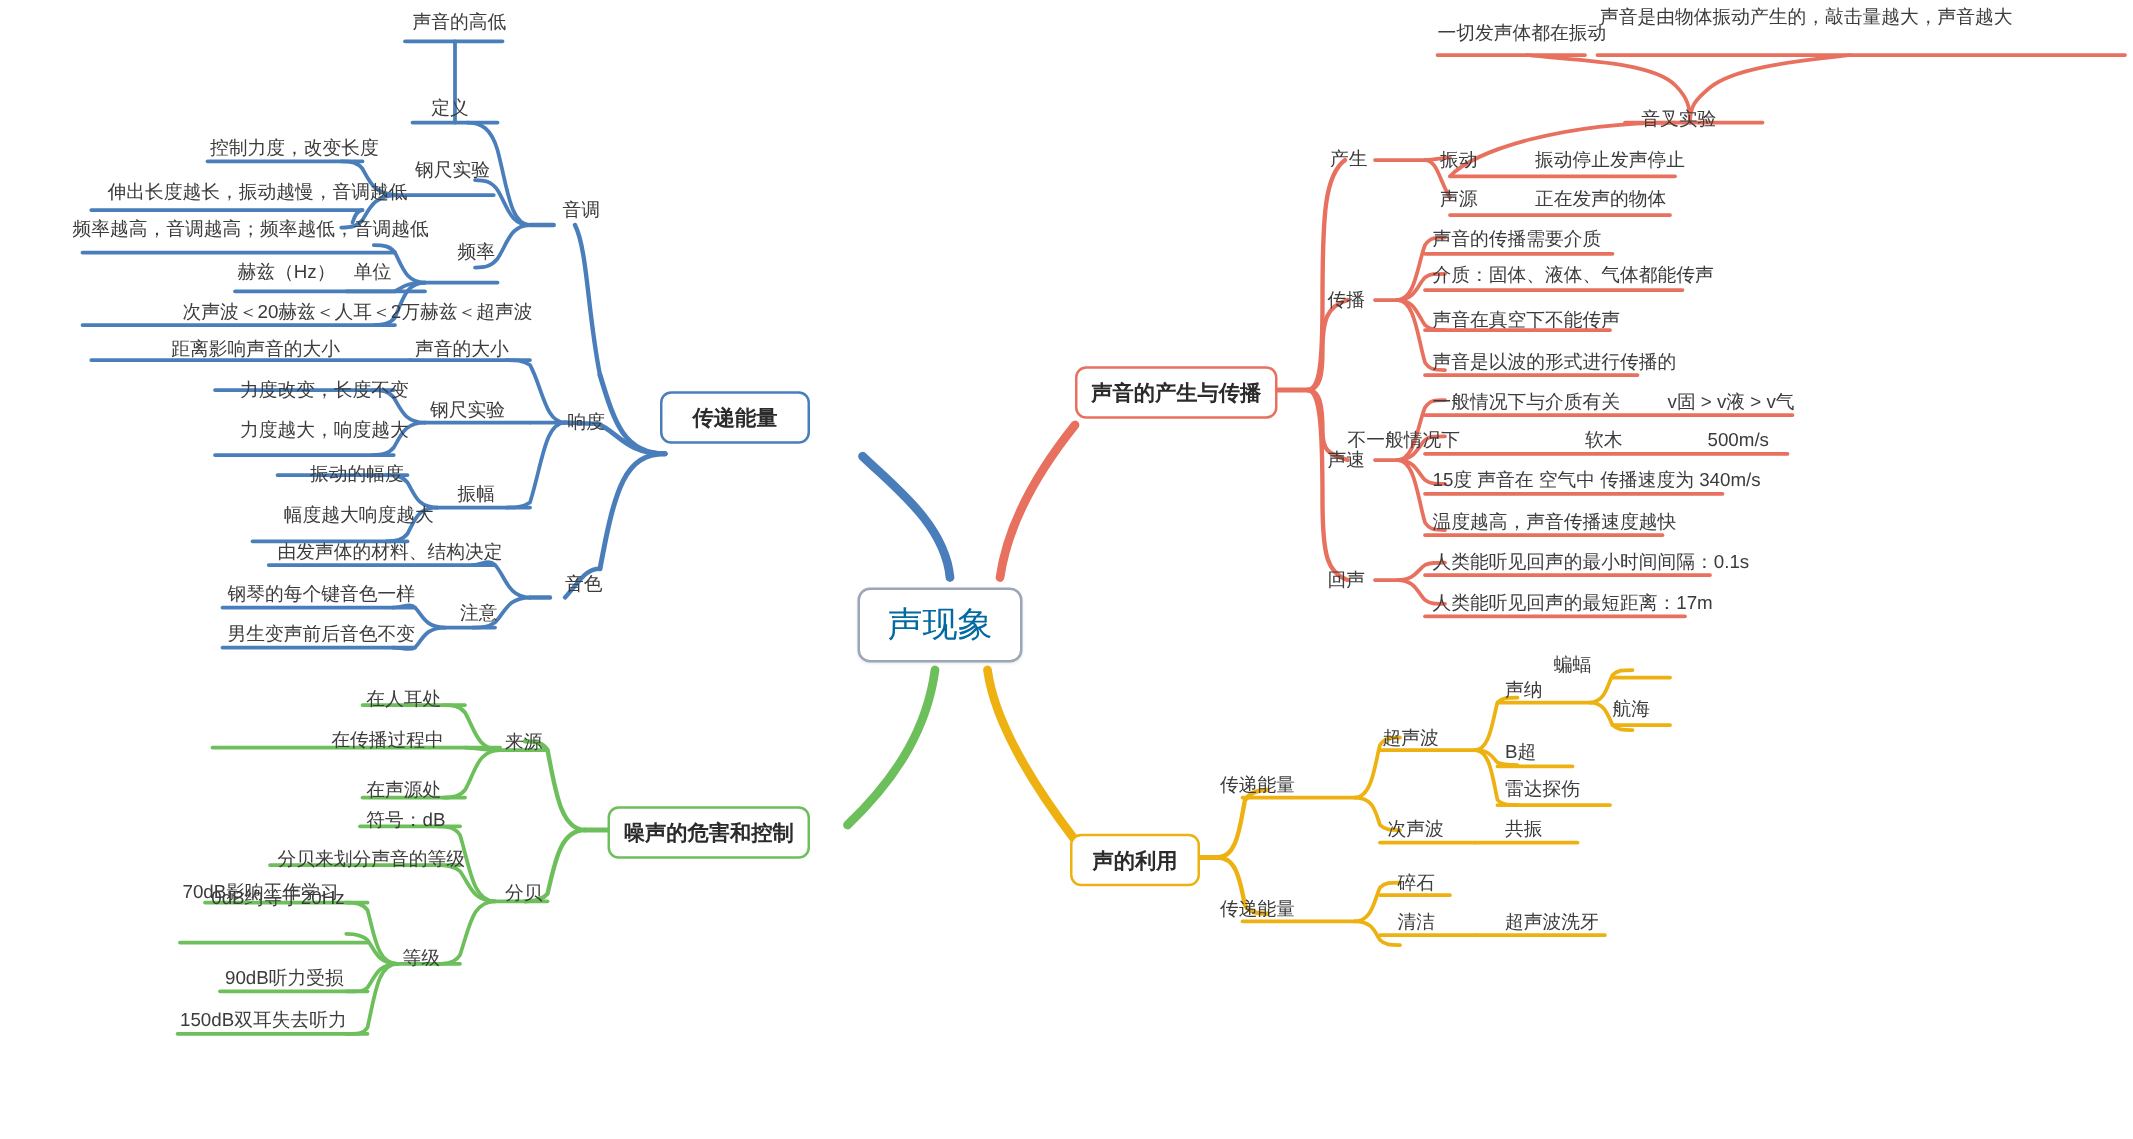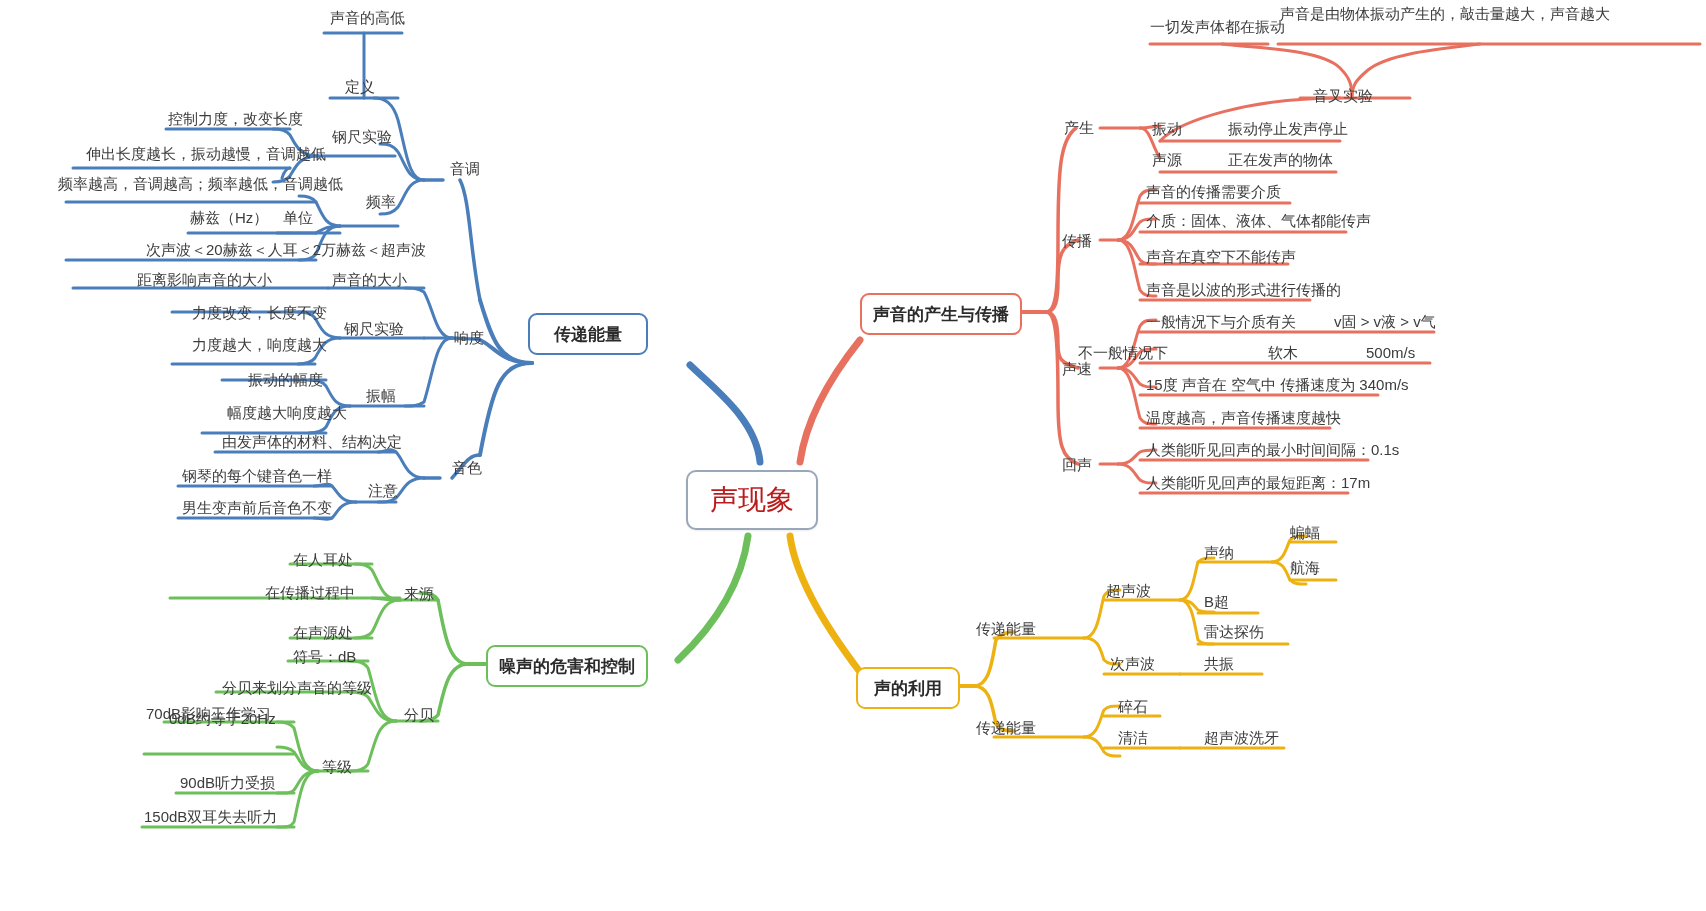--- a/index.html
+++ b/index.html
@@ -3,21 +3,21 @@
 <meta charset="utf-8">
 <style>
   html,body{margin:0;padding:0;background:#ffffff;}
   body{font-family:"Liberation Sans","DejaVu Sans",sans-serif;}
   #stage{position:relative;width:1706px;height:911px;overflow:hidden;background:#fff;}
   #wires{position:absolute;left:0;top:0;width:1706px;height:911px;}
   .node{position:absolute;white-space:nowrap;color:#3c3c3c;font-size:15px;line-height:1.25;}
   .node.wrap{white-space:normal;}
   .center-node{
     position:absolute;border:2px solid #9aa7b8;border-radius:10px;background:#fff;
-    color:#b91c1c;font-size:28px;display:flex;align-items:center;justify-content:center;
+    color:#0369a1;font-size:28px;display:flex;align-items:center;justify-content:center;
     box-shadow:0 1px 2px rgba(0,0,0,.08);
   }
   .main-node{
     position:absolute;border:2px solid #999;border-radius:9px;background:#fff;
     color:#2b2b2b;font-size:17px;font-weight:bold;display:flex;align-items:center;justify-content:center;
   }
   .mn-blue{border-color:#4a7ebb;}
   .mn-red{border-color:#e8705f;}
   .mn-green{border-color:#6cbf5a;}
   .mn-yellow{border-color:#edb212;}
@@ -298,21 +298,21 @@
   <div class="node leaf" style="left:222px;top:679px;">分贝来划分声音的等级</div>
   <div class="node lvl3" style="left:322px;top:758px;">等级</div>
   <div class="node leaf" style="left:169px;top:710px;">0dB约等于20Hz</div>
   <div class="node leaf" style="left:146px;top:705px;">70dB影响工作学习</div>
   <div class="node leaf" style="left:180px;top:774px;">90dB听力受损</div>
   <div class="node leaf" style="left:144px;top:808px;">150dB双耳失去听力</div>
 
   <div class="node lvl2" style="left:976px;top:620px;">传递能量</div>
   <div class="node lvl3" style="left:1106px;top:582px;">超声波</div>
   <div class="node lvl3" style="left:1204px;top:544px;">声纳</div>
-  <div class="node leaf" style="left:1290px;top:524px;">蝙蝠</div>
+  <div class="node leaf" style="left:1243px;top:524px;">蝙蝠</div>
   <div class="node leaf" style="left:1290px;top:559px;">航海</div>
   <div class="node leaf" style="left:1204px;top:593px;">B超</div>
   <div class="node leaf" style="left:1204px;top:623px;">雷达探伤</div>
   <div class="node lvl3" style="left:1110px;top:655px;">次声波</div>
   <div class="node leaf" style="left:1204px;top:655px;">共振</div>
 
   <div class="node lvl2" style="left:976px;top:719px;">传递能量</div>
   <div class="node leaf" style="left:1118px;top:698px;">碎石</div>
   <div class="node leaf" style="left:1118px;top:729px;">清洁</div>
   <div class="node leaf" style="left:1204px;top:729px;">超声波洗牙</div>

